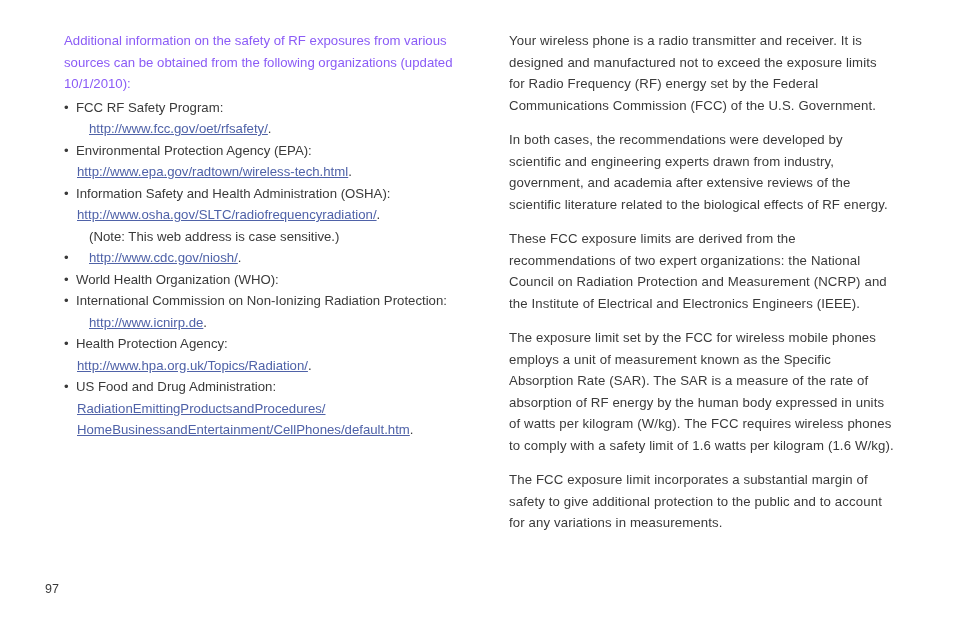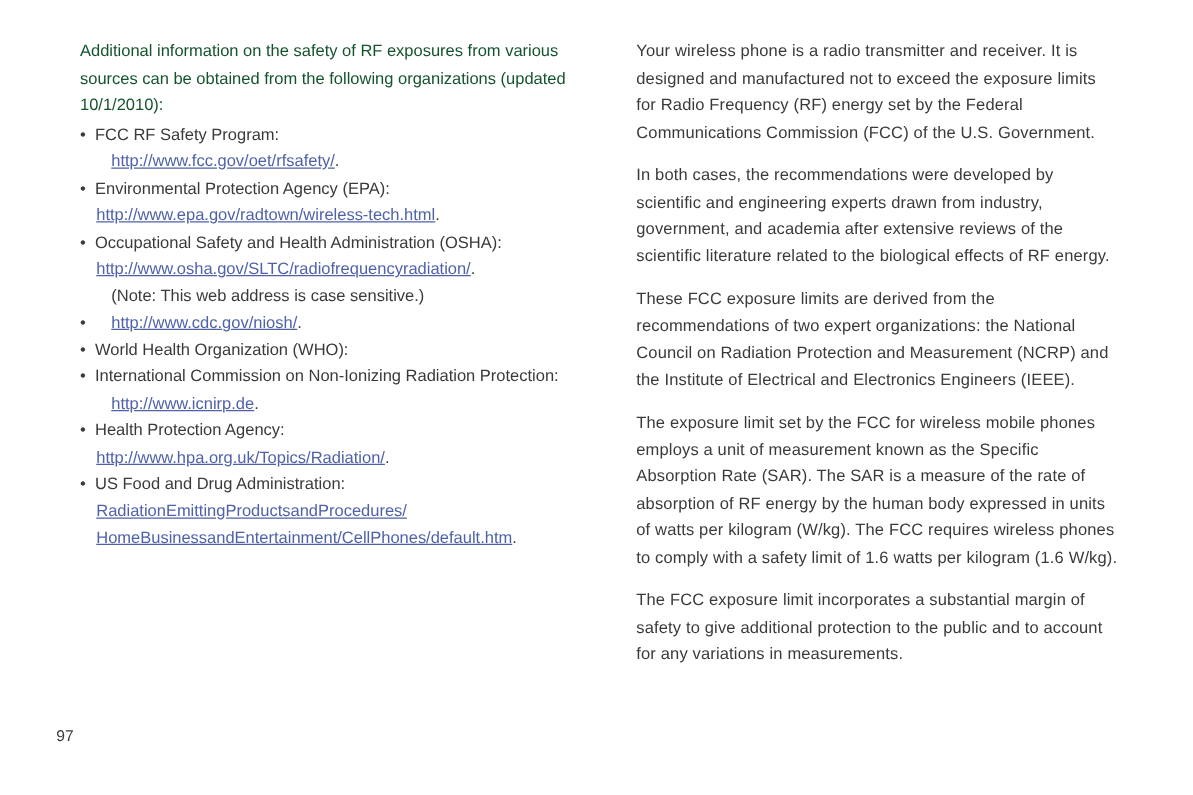--- a/index.html
+++ b/index.html
@@ -40,21 +40,21 @@
   .para {
     font-size: 13.2px;
     line-height: 21.5px;
     color: #3a3a3a;
     margin: 0 16px 13px 0;
     letter-spacing: 0.01em;
   }
   .intro {
     font-size: 13.2px;
     line-height: 21.5px;
-    color: #14532d;
+    color: #8b5cf6;
     margin: 0 0 2px 0;
   }
 
   
   .bullet-list {
     list-style: none;
     margin: 0;
     padding: 0;
   }
   .bullet-item {
@@ -136,21 +136,21 @@
     <ul class="bullet-list">
         <li class="bullet-item">
           <span class="bullet-label">FCC RF Safety Program:</span>
           <span class="link-line indented"><span class="link">http://www.fcc.gov/oet/rfsafety/</span><span class="link-punct">.</span></span>
         </li>
         <li class="bullet-item">
           <span class="bullet-label">Environmental Protection Agency (EPA):</span>
           <span class="link-line"><span class="link">http://www.epa.gov/radtown/wireless-tech.html</span><span class="link-punct">.</span></span>
         </li>
         <li class="bullet-item">
-          <span class="bullet-label">Occupational Safety and Health Administration (OSHA):</span>
+          <span class="bullet-label">Information Safety and Health Administration (OSHA):</span>
           <span class="link-line"><span class="link">http://www.osha.gov/SLTC/radiofrequencyradiation/</span><span class="link-punct">.</span></span>
           <span class="note-line">(Note: This web address is case sensitive.)</span>
         </li>
         <li class="bullet-item">
           <span class="link-line indented"><span class="link">http://www.cdc.gov/niosh/</span><span class="link-punct">.</span></span>
         </li>
         <li class="bullet-item">
           <span class="bullet-label">World Health Organization (WHO):</span>
         </li>
         <li class="bullet-item">

